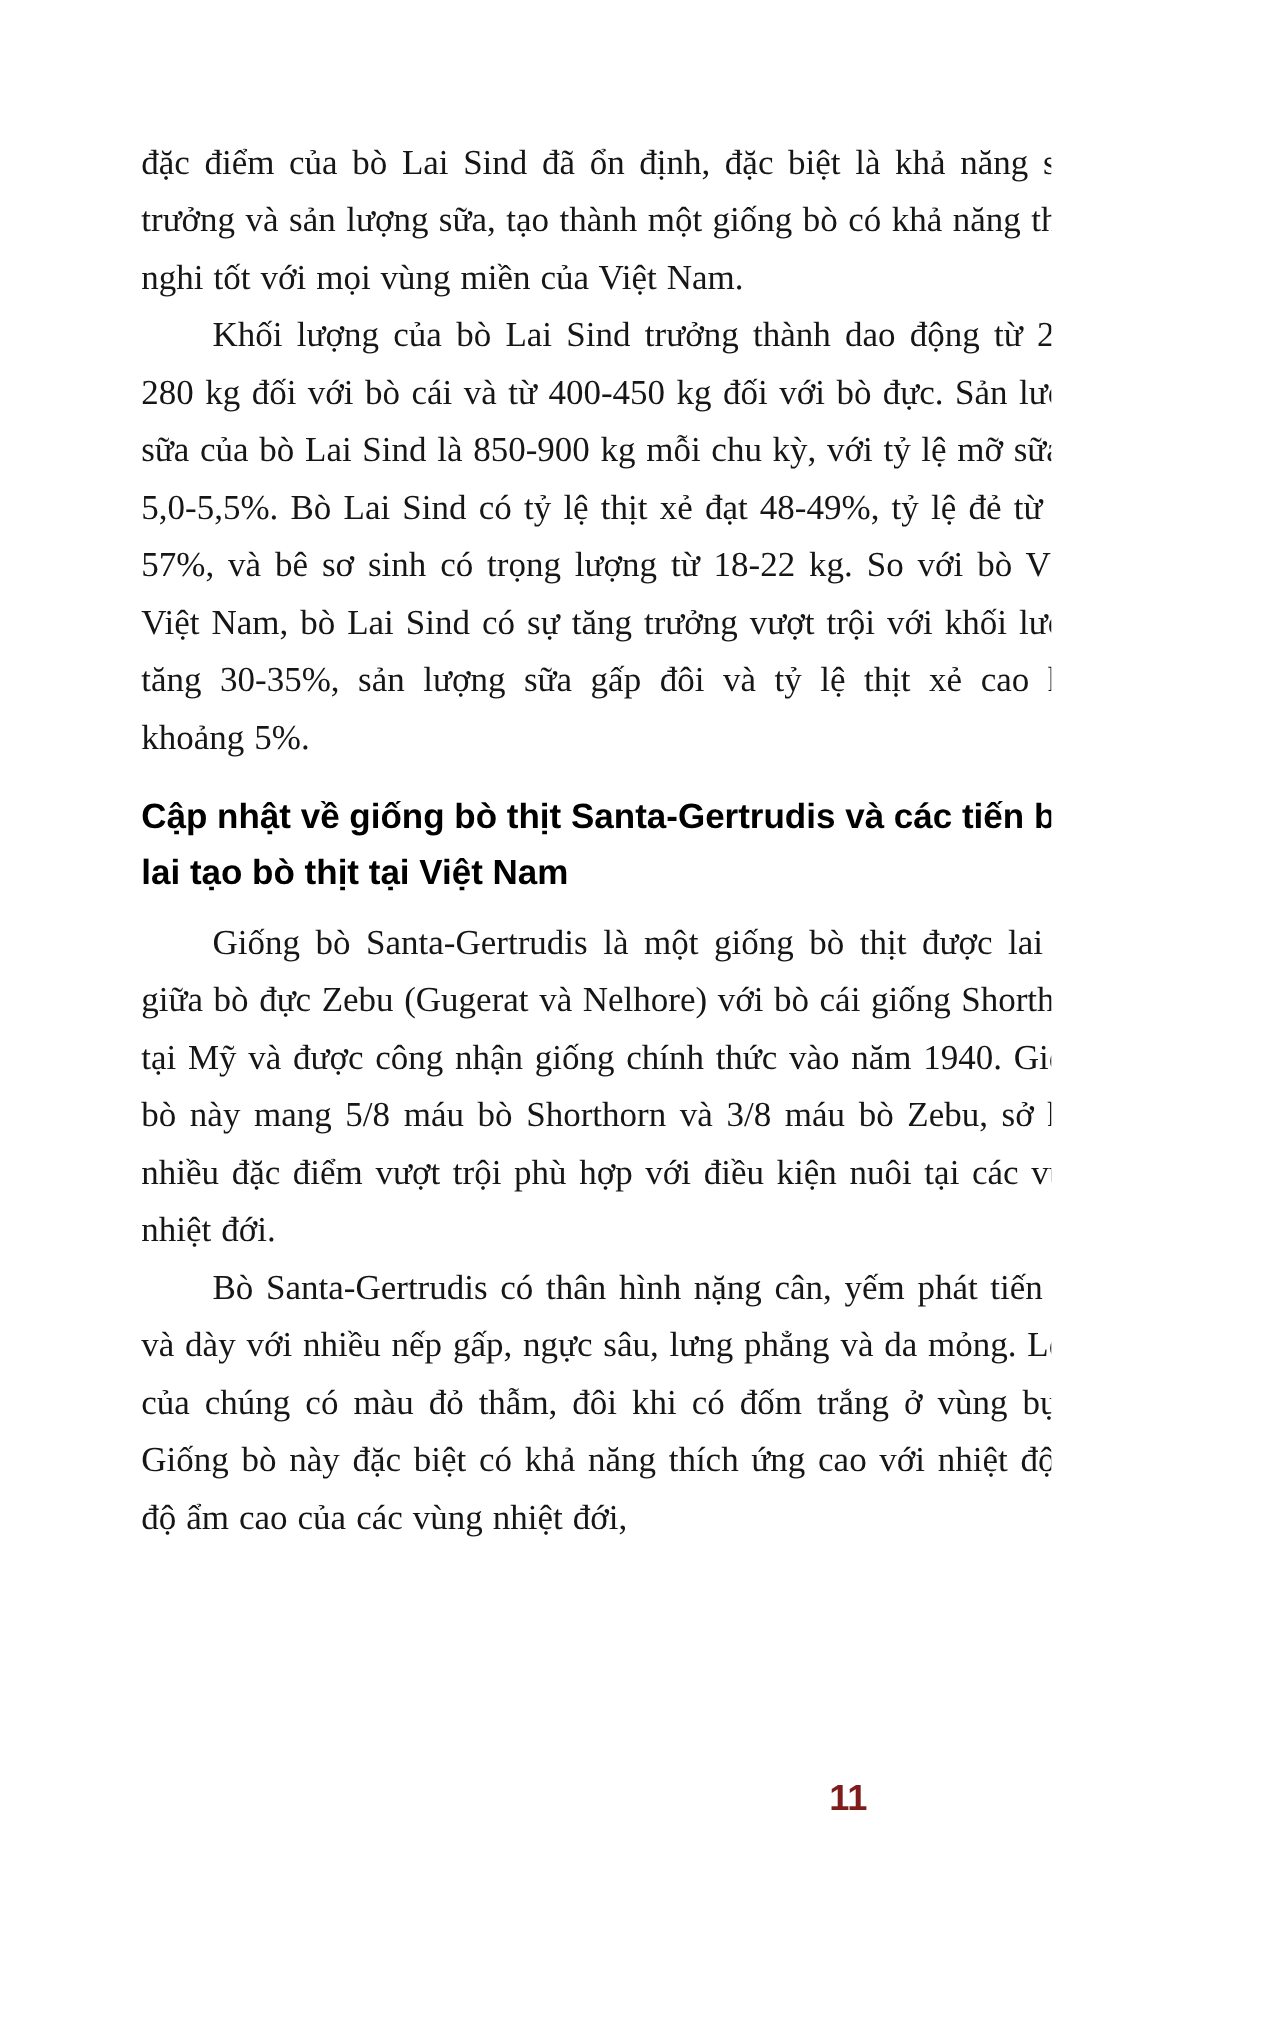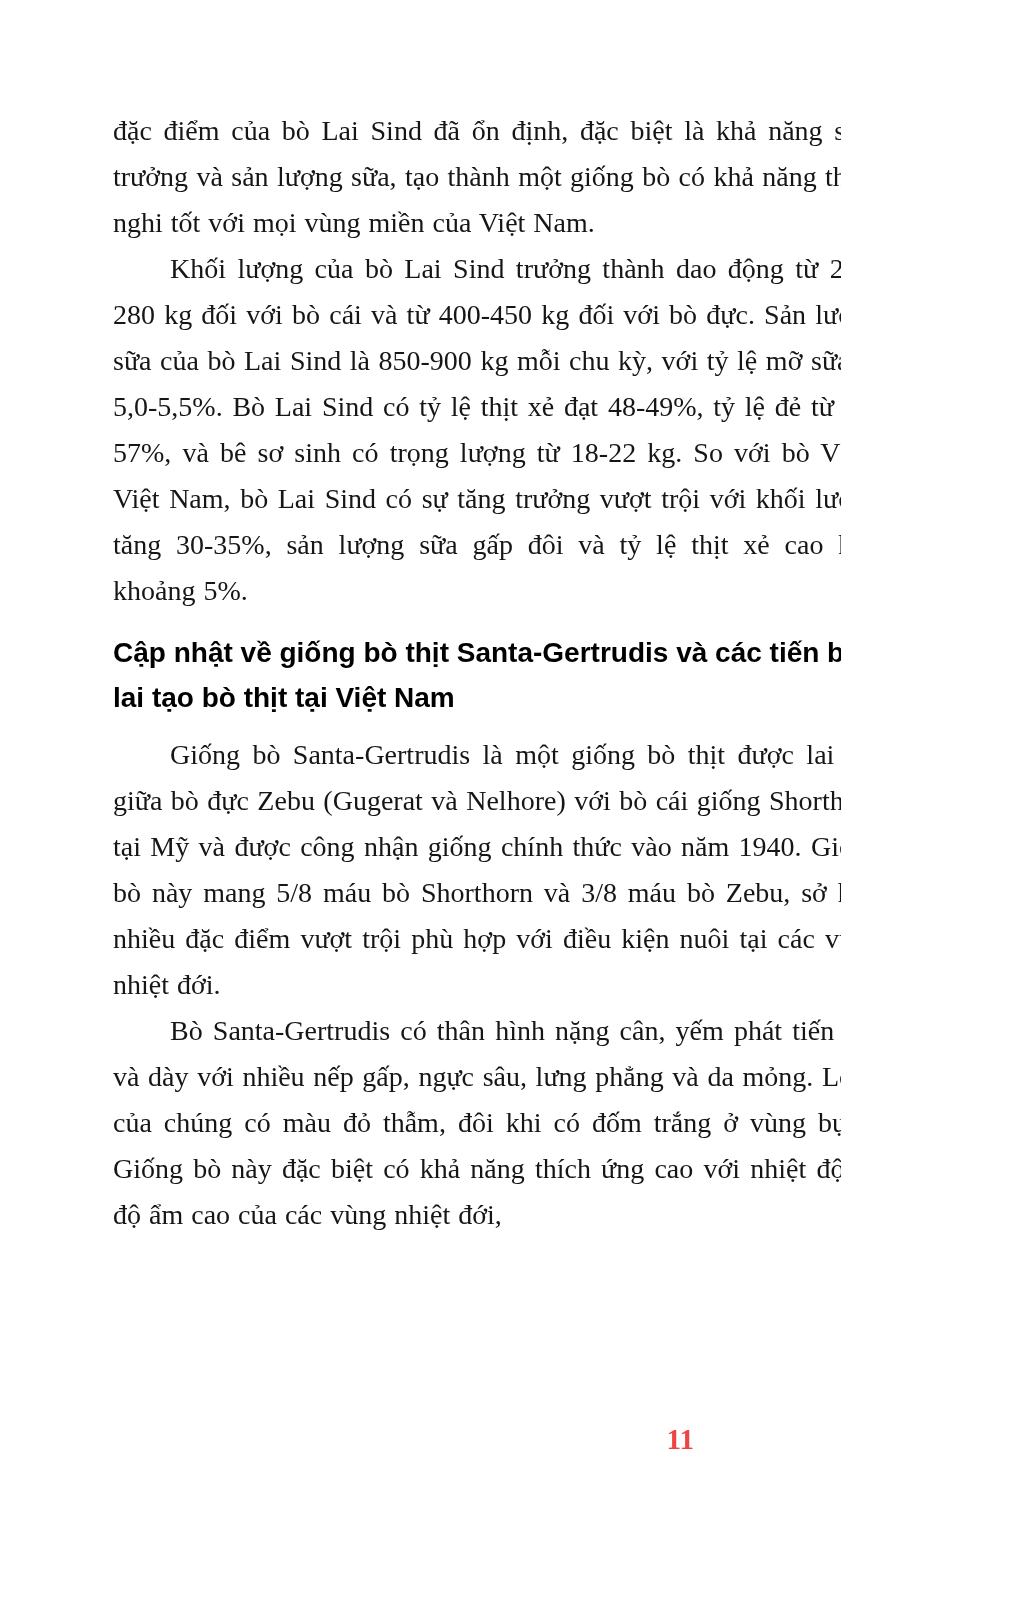--- a/index.html
+++ b/index.html
@@ -44,22 +44,22 @@
     text-align: left;
     text-indent: 0;
     color: #000000;
   }
   .page-number {
     position: absolute;
     right: 147px;
     bottom: 158px;
     font-size: 29px;
     font-weight: 700;
-    font-family: Liberation Serif, serif;
-    color: #ef4444;
+    font-family: Liberation Sans, sans-serif;
+    color: #7f1d1d;
   }
 </style>
 </head>
 <body>
 
 <div class="page">
   <div class="text-block">
 
     <p class="para no-indent">đặc điểm của bò Lai Sind đã ổn định, đặc biệt là khả năng sinh trưởng và sản lượng sữa, tạo thành một giống bò có khả năng thích nghi tốt với mọi vùng miền của Việt Nam.</p>
 

